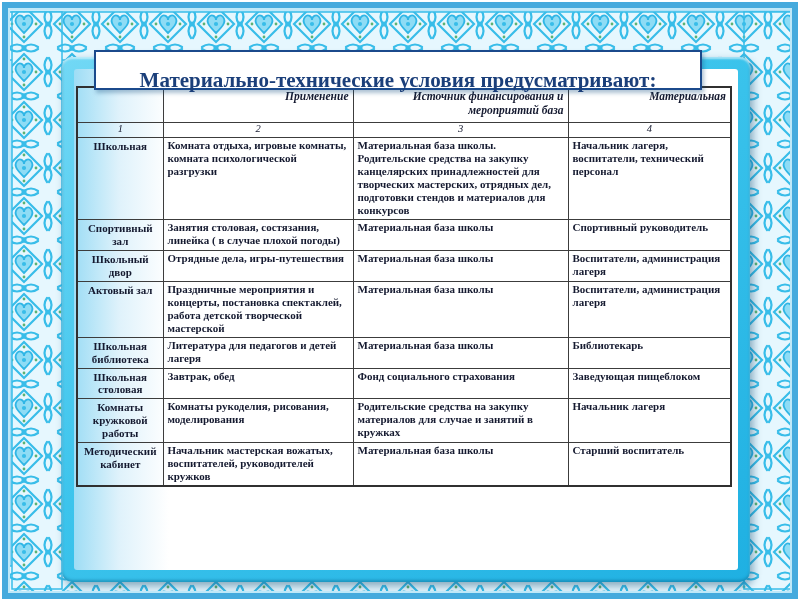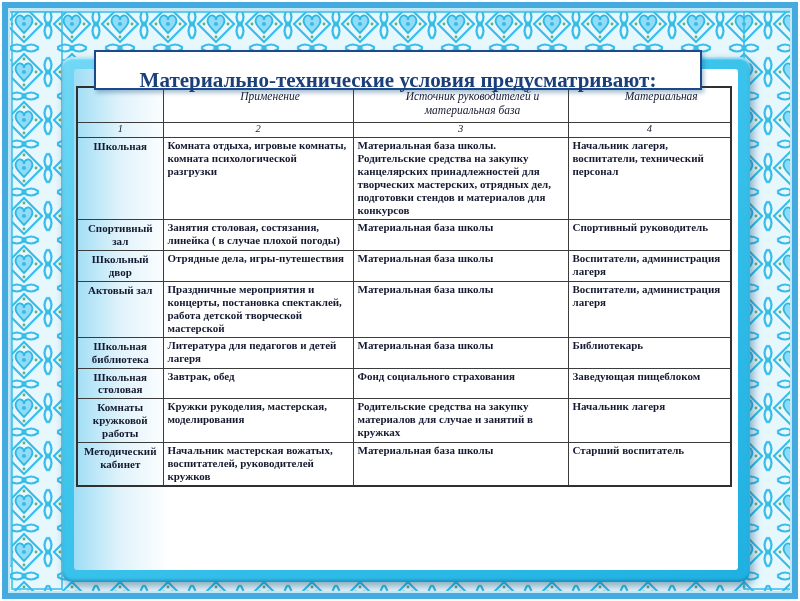--- a/index.html
+++ b/index.html
@@ -29,21 +29,21 @@
     border:2px solid var(--title-border,#1b4a8c);
     display:flex;align-items:center;justify-content:center;
     box-shadow:2px 3px 4px rgba(20,80,130,.35);}
   .title-box span{font-size:21px;font-weight:bold;
     color:var(--title-text,#1b3f7a);white-space:nowrap;margin-top:20px;}
   table{width:654px;border-collapse:collapse;table-layout:fixed;
     color:var(--table-text,#151a30);font-size:11px;line-height:1.18;
     font-weight:bold;border:2px solid #303030;}
   td,th{border:1px solid #3c3c3c;padding:1px 4px 2px;vertical-align:top;
     overflow:hidden;}
-  thead th.label{font-style:italic;text-align:center;font-weight:normal;
+  thead th.label{font-style:italic;text-align:right;font-weight:bold;
     font-size:11.5px;padding-top:2px;height:30px;padding-left:28px;}
   tr.numbers td{font-style:italic;font-weight:normal;text-align:center;
     font-size:10.5px;padding:0 0 1px;height:13px;}
   td.room{text-align:center;padding:2px 2px;}
 </style>
 </head>
 <body>
 
 <div class="page">
 
@@ -92,21 +92,21 @@
         <colgroup>
           <col style="width:86px">
             <col style="width:190px">
           <col style="width:215px">
             <col style="width:163px">
         </colgroup>
         <thead>
           <tr>
             <th class="label"></th>
             <th class="label">Применение</th>
-            <th class="label">Источник руководителей и материальная база</th>
+            <th class="label">Источник финансирования и мероприятий база</th>
             <th class="label">Материальная</th>
           </tr>
           <tr class="numbers">
             <td>1</td>
             <td>2</td>
             <td>3</td>
             <td>4</td>
           </tr>
         </thead>
         <tbody id="table-body">
@@ -141,21 +141,21 @@
               <td>Библиотекарь</td>
             </tr>
             <tr>
               <td class="room">Школьная столовая</td>
               <td>Завтрак, обед</td>
               <td>Фонд социального страхования</td>
               <td>Заведующая пищеблоком</td>
             </tr>
             <tr>
               <td class="room">Комнаты кружковой работы</td>
-              <td>Кружки рукоделия, мастерская, моделирования</td>
+              <td>Комнаты рукоделия, рисования, моделирования</td>
               <td>Родительские средства на закупку материалов для случае и занятий в кружках</td>
               <td>Начальник лагеря</td>
             </tr>
             <tr>
               <td class="room">Методический кабинет</td>
               <td>Начальник мастерская вожатых, воспитателей, руководителей кружков</td>
               <td>Материальная база школы</td>
               <td>Старший воспитатель</td>
             </tr>
           </tbody>

